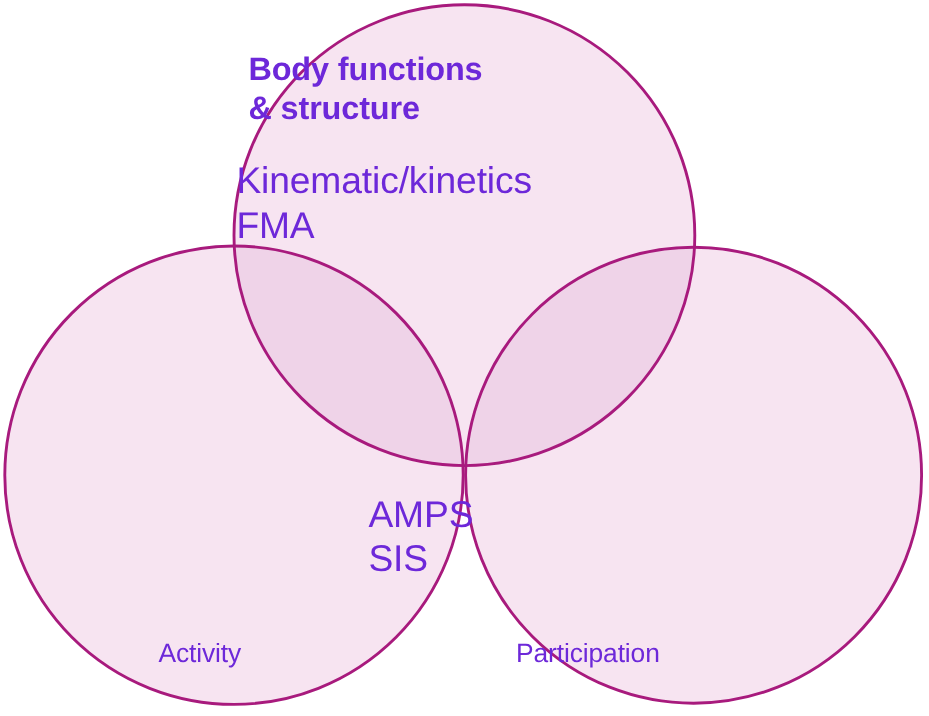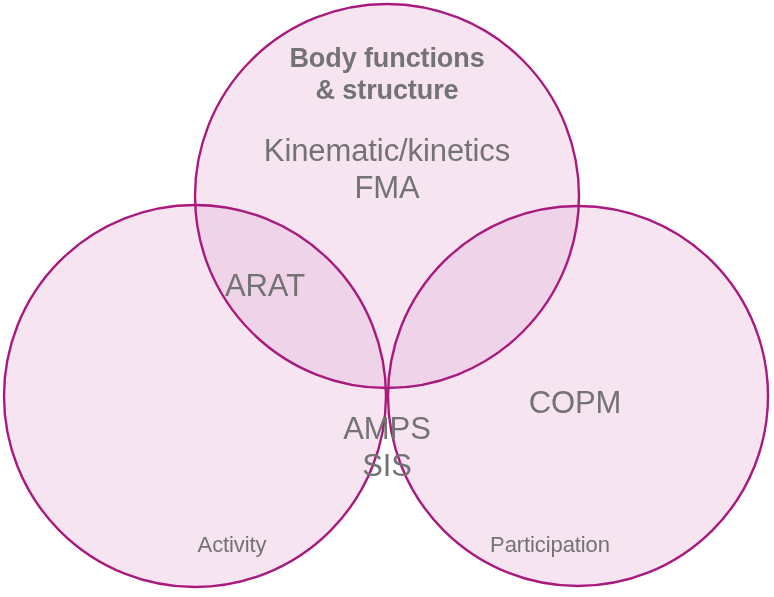--- a/index.html
+++ b/index.html
@@ -22,24 +22,23 @@
   }
   #venn-svg {
     position: absolute;
     left: 0;
     top: 0;
     width: 774px;
     height: 597px;
   }
   .venn-label {
     position: absolute;
-    text-align: center;
     line-height: 1.18;
     white-space: pre-line;
-    color: #737373;
+    color: #6d28d9;
     letter-spacing: -0.1px;
   }
   .lbl-title {
     font-weight: bold;
     font-size: 27px;
   }
   .lbl-body {
     font-weight: normal;
     font-size: 31px;
   }
@@ -134,23 +133,21 @@
     <circle cx="387" cy="196" r="192" fill="none" stroke="#a81a7d" stroke-width="2.4"></circle>
     <circle cx="195" cy="396" r="191" fill="none" stroke="#a81a7d" stroke-width="2.4"></circle>
     <circle cx="578" cy="396" r="190" fill="none" stroke="#a81a7d" stroke-width="2.4"></circle>
   </svg>
 
   <div class="venn-label lbl-title" id="label-body-title">Body functions
 &amp; structure</div>
   <div class="venn-label lbl-body" id="label-body-items">Kinematic/kinetics
 FMA</div>
 
-  <div class="venn-label lbl-body" id="label-arat">ARAT</div>
 
   <div class="venn-label lbl-heading-bottom" id="label-activity-heading">Activity</div>
 
-  <div class="venn-label lbl-body" id="label-copm">COPM</div>
   <div class="venn-label lbl-body" id="label-center-items">AMPS
 SIS</div>
 
   <div class="venn-label lbl-heading-bottom" id="label-participation-heading">Participation</div>
 
 </div>
 
 </body></html>

